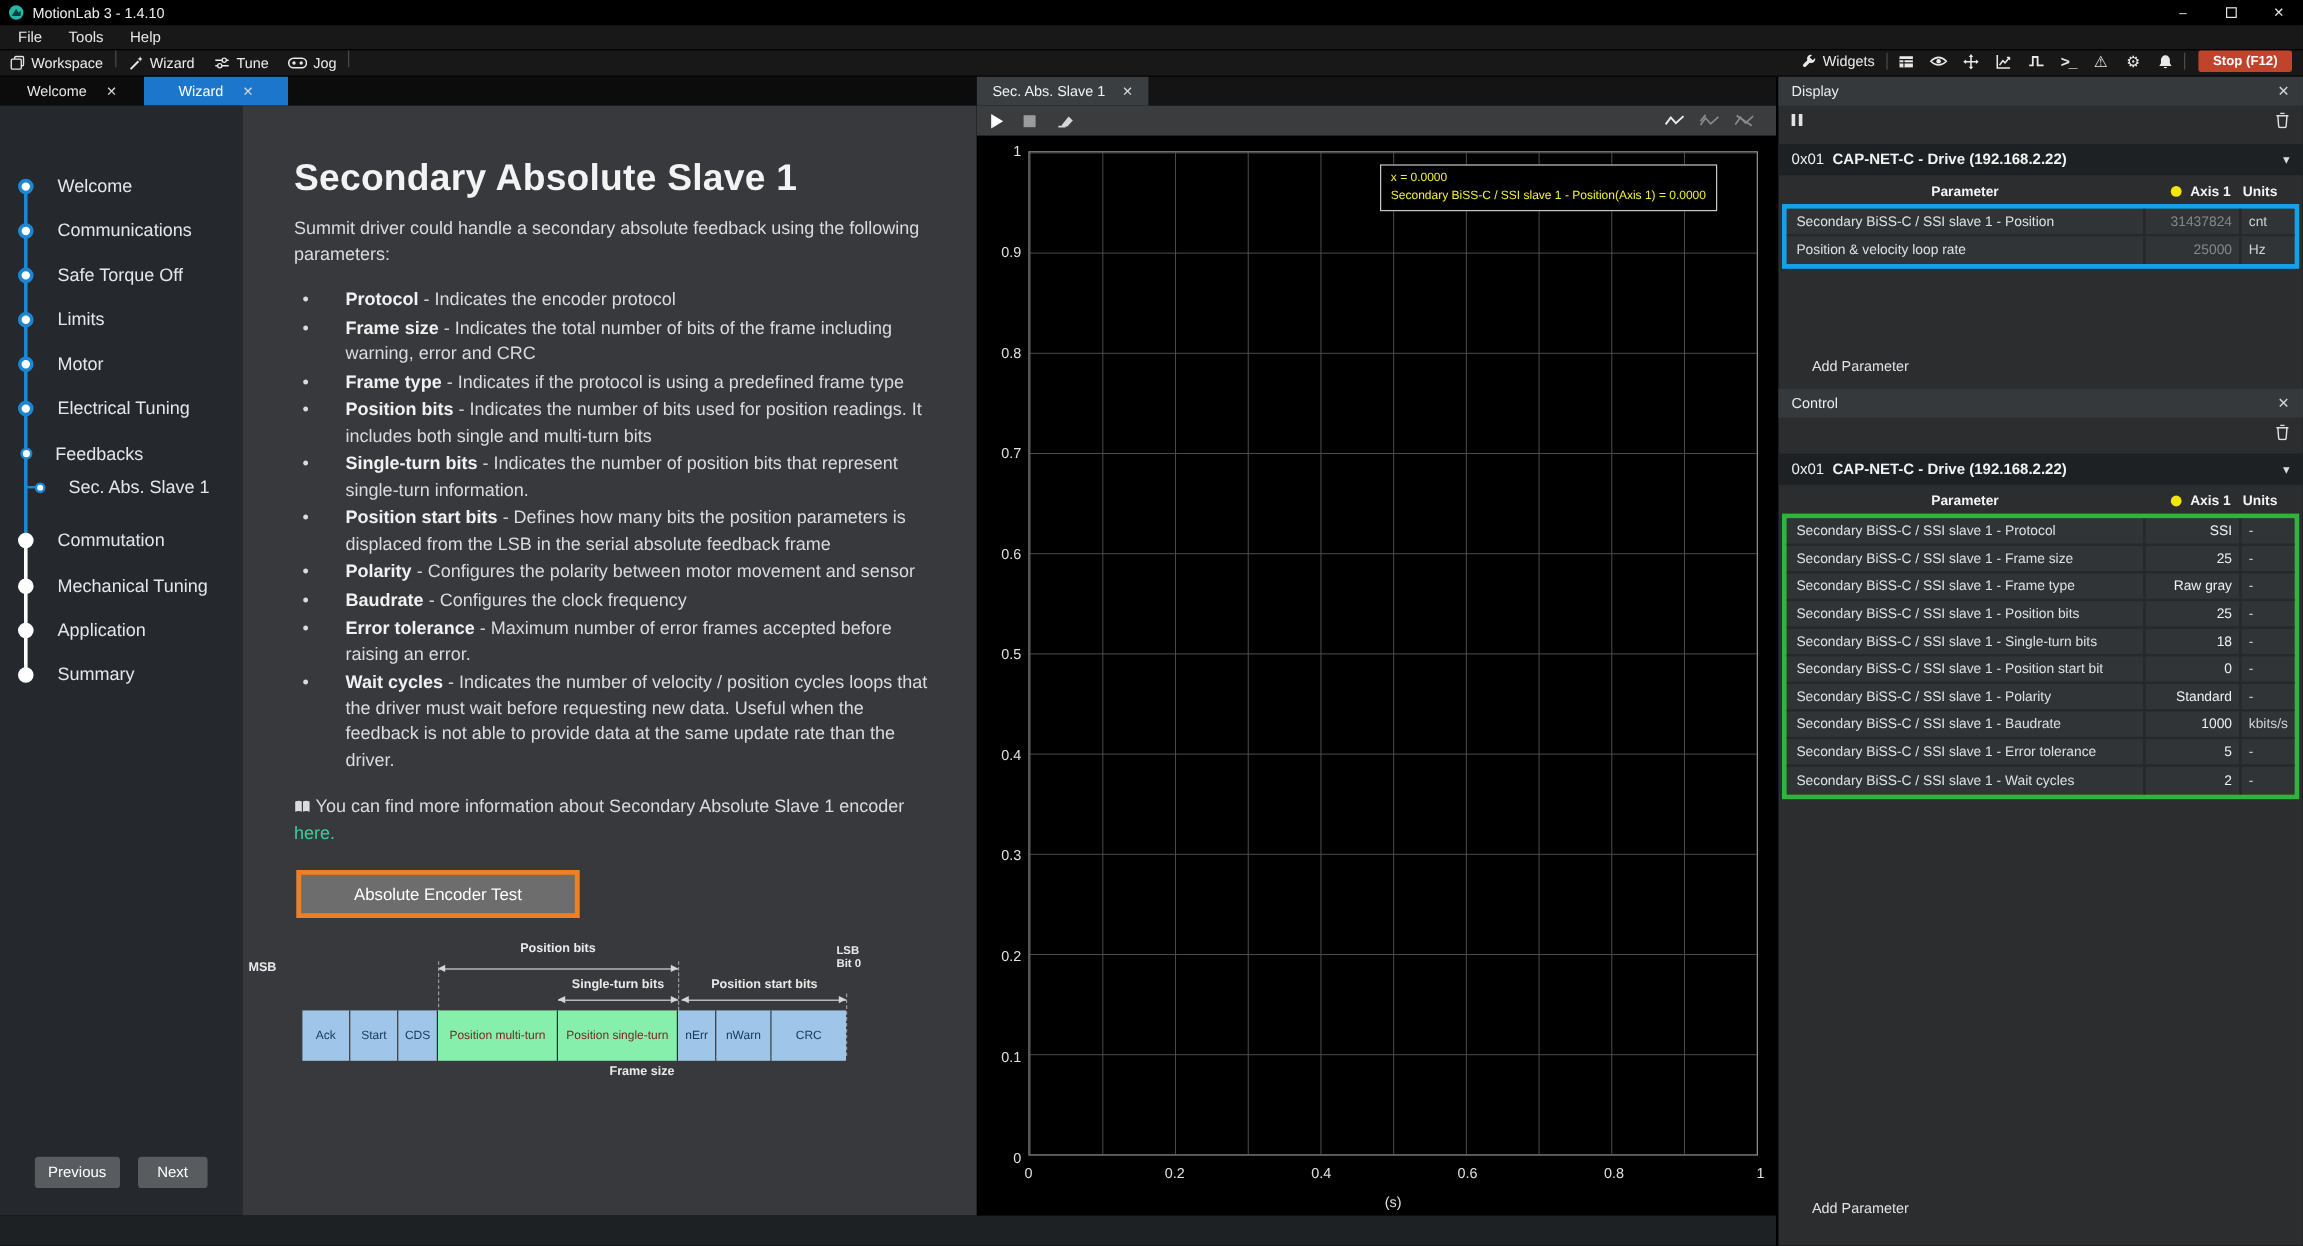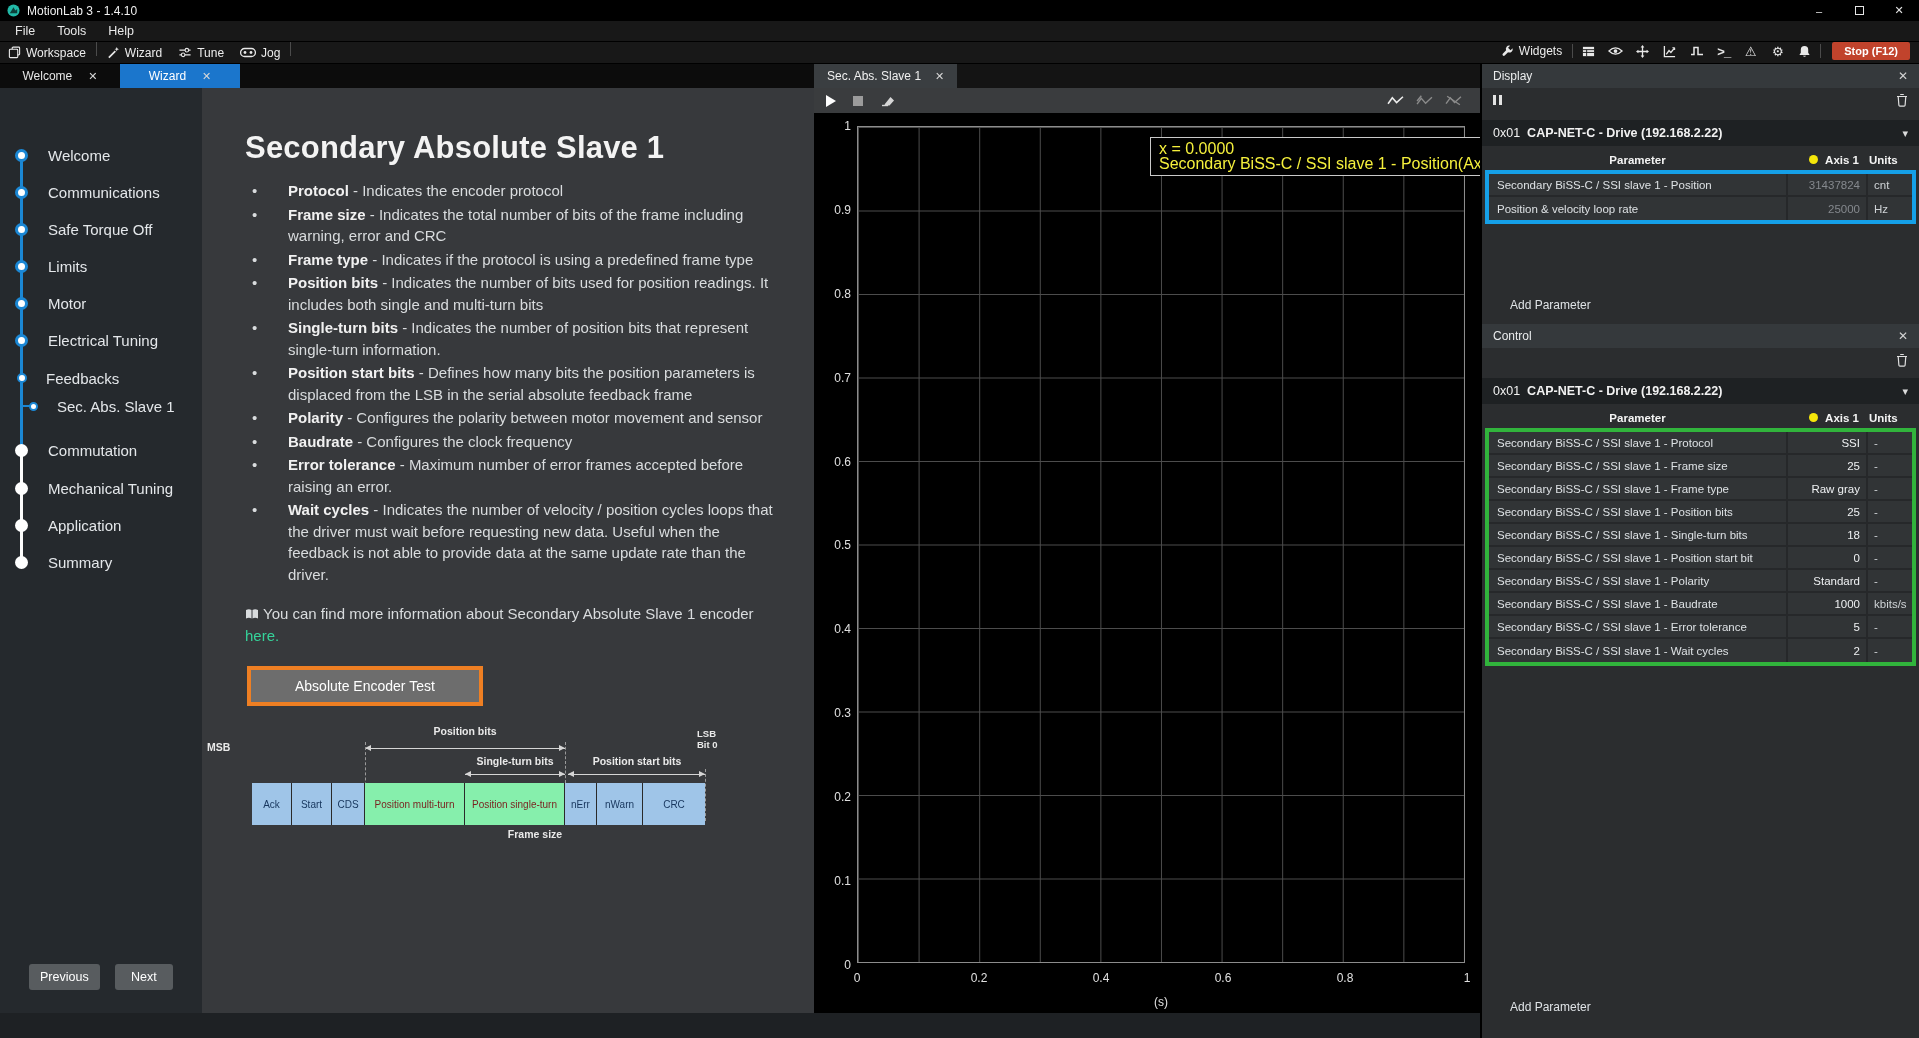--- a/index.html
+++ b/index.html
@@ -134,21 +134,21 @@
   .yticks { position:absolute; left:0; top:13px; width:37px; height:839px; display:flex;
             flex-direction:column; justify-content:space-between; align-items:flex-end;
             font-size:12px; color:#e0e0e0; padding-right:0; }
   .yticks span { height:0; display:flex; align-items:center; }
   .xticks { position:absolute; left:43px; top:858px; width:610px; display:flex;
             justify-content:space-between; font-size:12px; color:#e0e0e0; }
   .xticks span { width:0; display:inline-flex; justify-content:center; white-space:nowrap; }
   .xlabel { position:absolute; left:43px; top:882px; width:608px; text-align:center;
             font-size:12px; color:#e0e0e0; }
   .tooltip { position:absolute; left:336px; top:24px; background:#000; border:1px solid #c9c9c9;
-             padding:3px 8px 4px 8px; font-size:16px; line-height:15px; color:#f5f03c; white-space:nowrap; }
+             padding:3px 8px 4px 8px; font-size:10px; line-height:15px; color:#f5f03c; white-space:nowrap; }
 
   
   .rpanel { position:absolute; left:1480px; top:64px; width:439px; height:974px; background:#2b2d2f;
             border-left:2px solid #000; color:#e4e7ea; }
   .rp-head { height:24px; background:#35393c; display:flex; align-items:center; padding:0 11px;
              font-size:12px; color:#eaeced; }
   .rp-close { margin-left:auto; font-size:12px; color:#d4d4d4; }
   .rp-toolrow { height:24px; display:flex; align-items:center; padding:0 11px; }
   .pause-ico { display:flex; gap:3px; }
   .pause-ico i { display:block; width:3px; height:10px; background:#e3e3e3; }
@@ -388,20 +388,21 @@
           <span class="node"></span>
           <span class="lbl">Summary</span>
         </li>
       </ol>
     <button class="nav-btn btn-prev">Previous</button>
     <button class="nav-btn btn-next">Next</button>
   </div>
 
   <div class="content">
     <h1>Secondary Absolute Slave 1</h1>
+    <p class="intro">Summit driver could handle a secondary absolute feedback using the following parameters:</p>
     <ul class="bullets">
 
         <li><b>Protocol</b><span> - Indicates the encoder protocol</span></li>
 
         <li><b>Frame size</b><span> - Indicates the total number of bits of the frame including warning, error and CRC</span></li>
 
         <li><b>Frame type</b><span> - Indicates if the protocol is using a predefined frame type</span></li>
 
         <li><b>Position bits</b><span> - Indicates the number of bits used for position readings. It includes both single and multi-turn bits</span></li>
 

